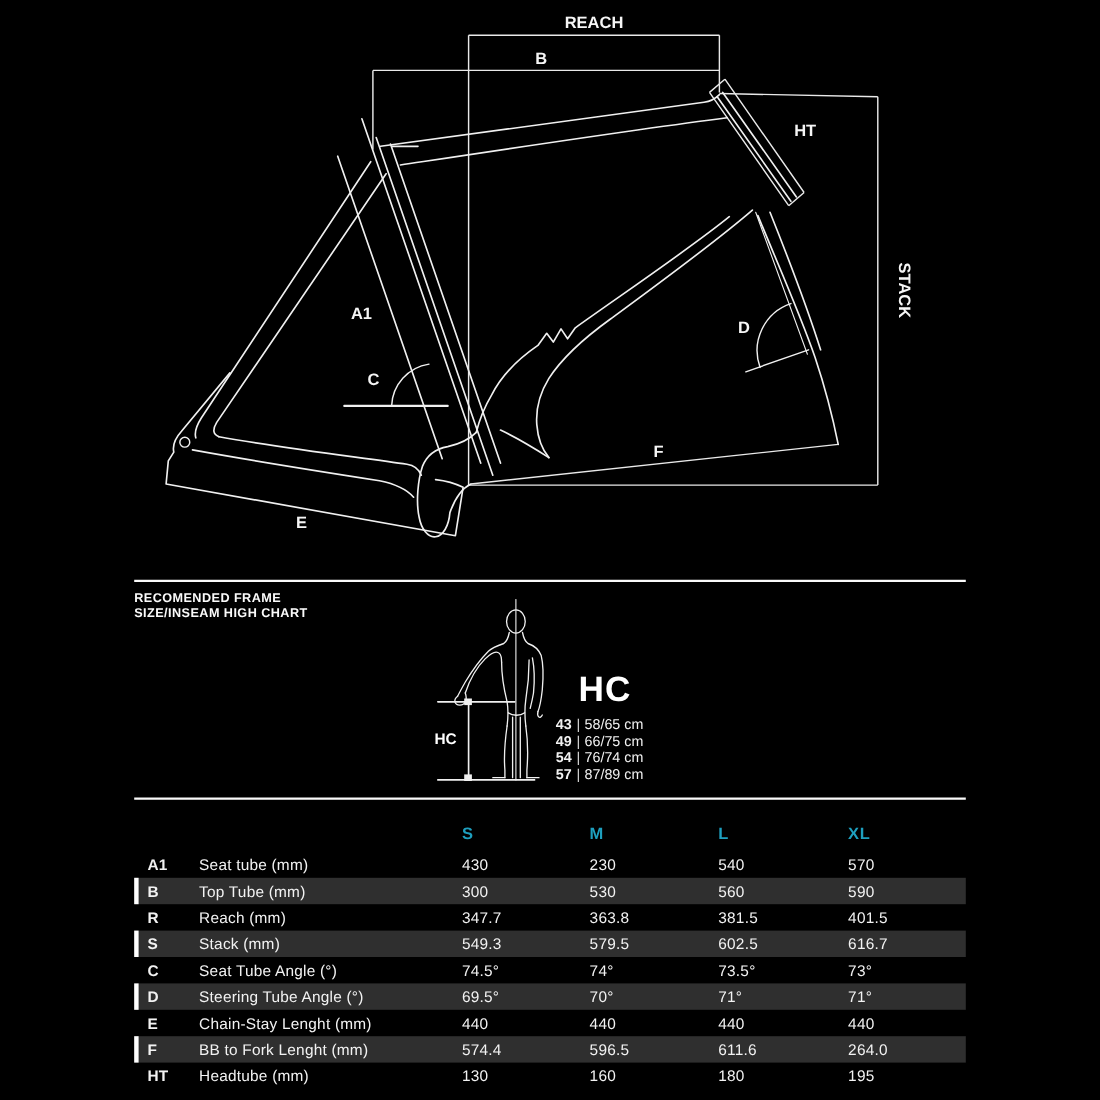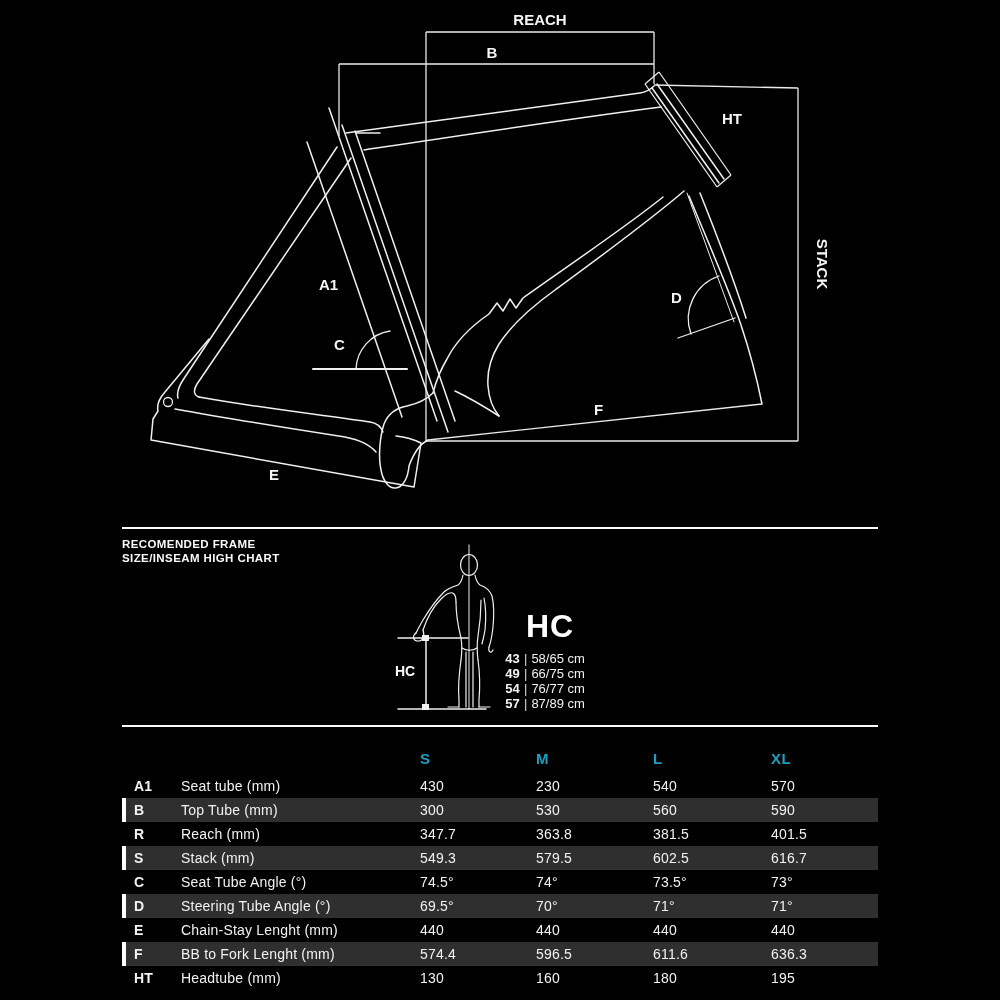--- a/index.html
+++ b/index.html
@@ -96,21 +96,21 @@
 
 <div class="heading">
   <div>RECOMENDED FRAME</div>
   <div>SIZE/INSEAM HIGH CHART</div>
 </div>
 <div class="hc-small">HC</div>
 <div class="hc-big">HC</div>
 <div class="hc-list">
   <div class="hc-line"><span class="num">43</span><span class="sep">|</span><span>58/65 cm</span></div>
   <div class="hc-line"><span class="num">49</span><span class="sep">|</span><span>66/75 cm</span></div>
-  <div class="hc-line"><span class="num">54</span><span class="sep">|</span><span>76/77 cm</span></div>
+  <div class="hc-line"><span class="num">54</span><span class="sep">|</span><span>76/74 cm</span></div>
   <div class="hc-line"><span class="num">57</span><span class="sep">|</span><span>87/89 cm</span></div>
 </div>
 
 <div class="geo-table">
   <div class="t-head">
     <span class="c0">S</span>
     <span class="c1">M</span>
     <span class="c2">L</span>
     <span class="c3">XL</span>
   </div>
@@ -170,21 +170,21 @@
     <span class="val c1">440</span>
     <span class="val c2">440</span>
     <span class="val c3">440</span>
   </div>
   <div class="t-row striped" style="top:196px">
     <span class="code">F</span>
     <span class="name">BB to Fork Lenght (mm)</span>
     <span class="val c0">574.4</span>
     <span class="val c1">596.5</span>
     <span class="val c2">611.6</span>
-    <span class="val c3">636.3</span>
+    <span class="val c3">264.0</span>
   </div>
   <div class="t-row" style="top:220px">
     <span class="code">HT</span>
     <span class="name">Headtube (mm)</span>
     <span class="val c0">130</span>
     <span class="val c1">160</span>
     <span class="val c2">180</span>
     <span class="val c3">195</span>
   </div>
 </div>

